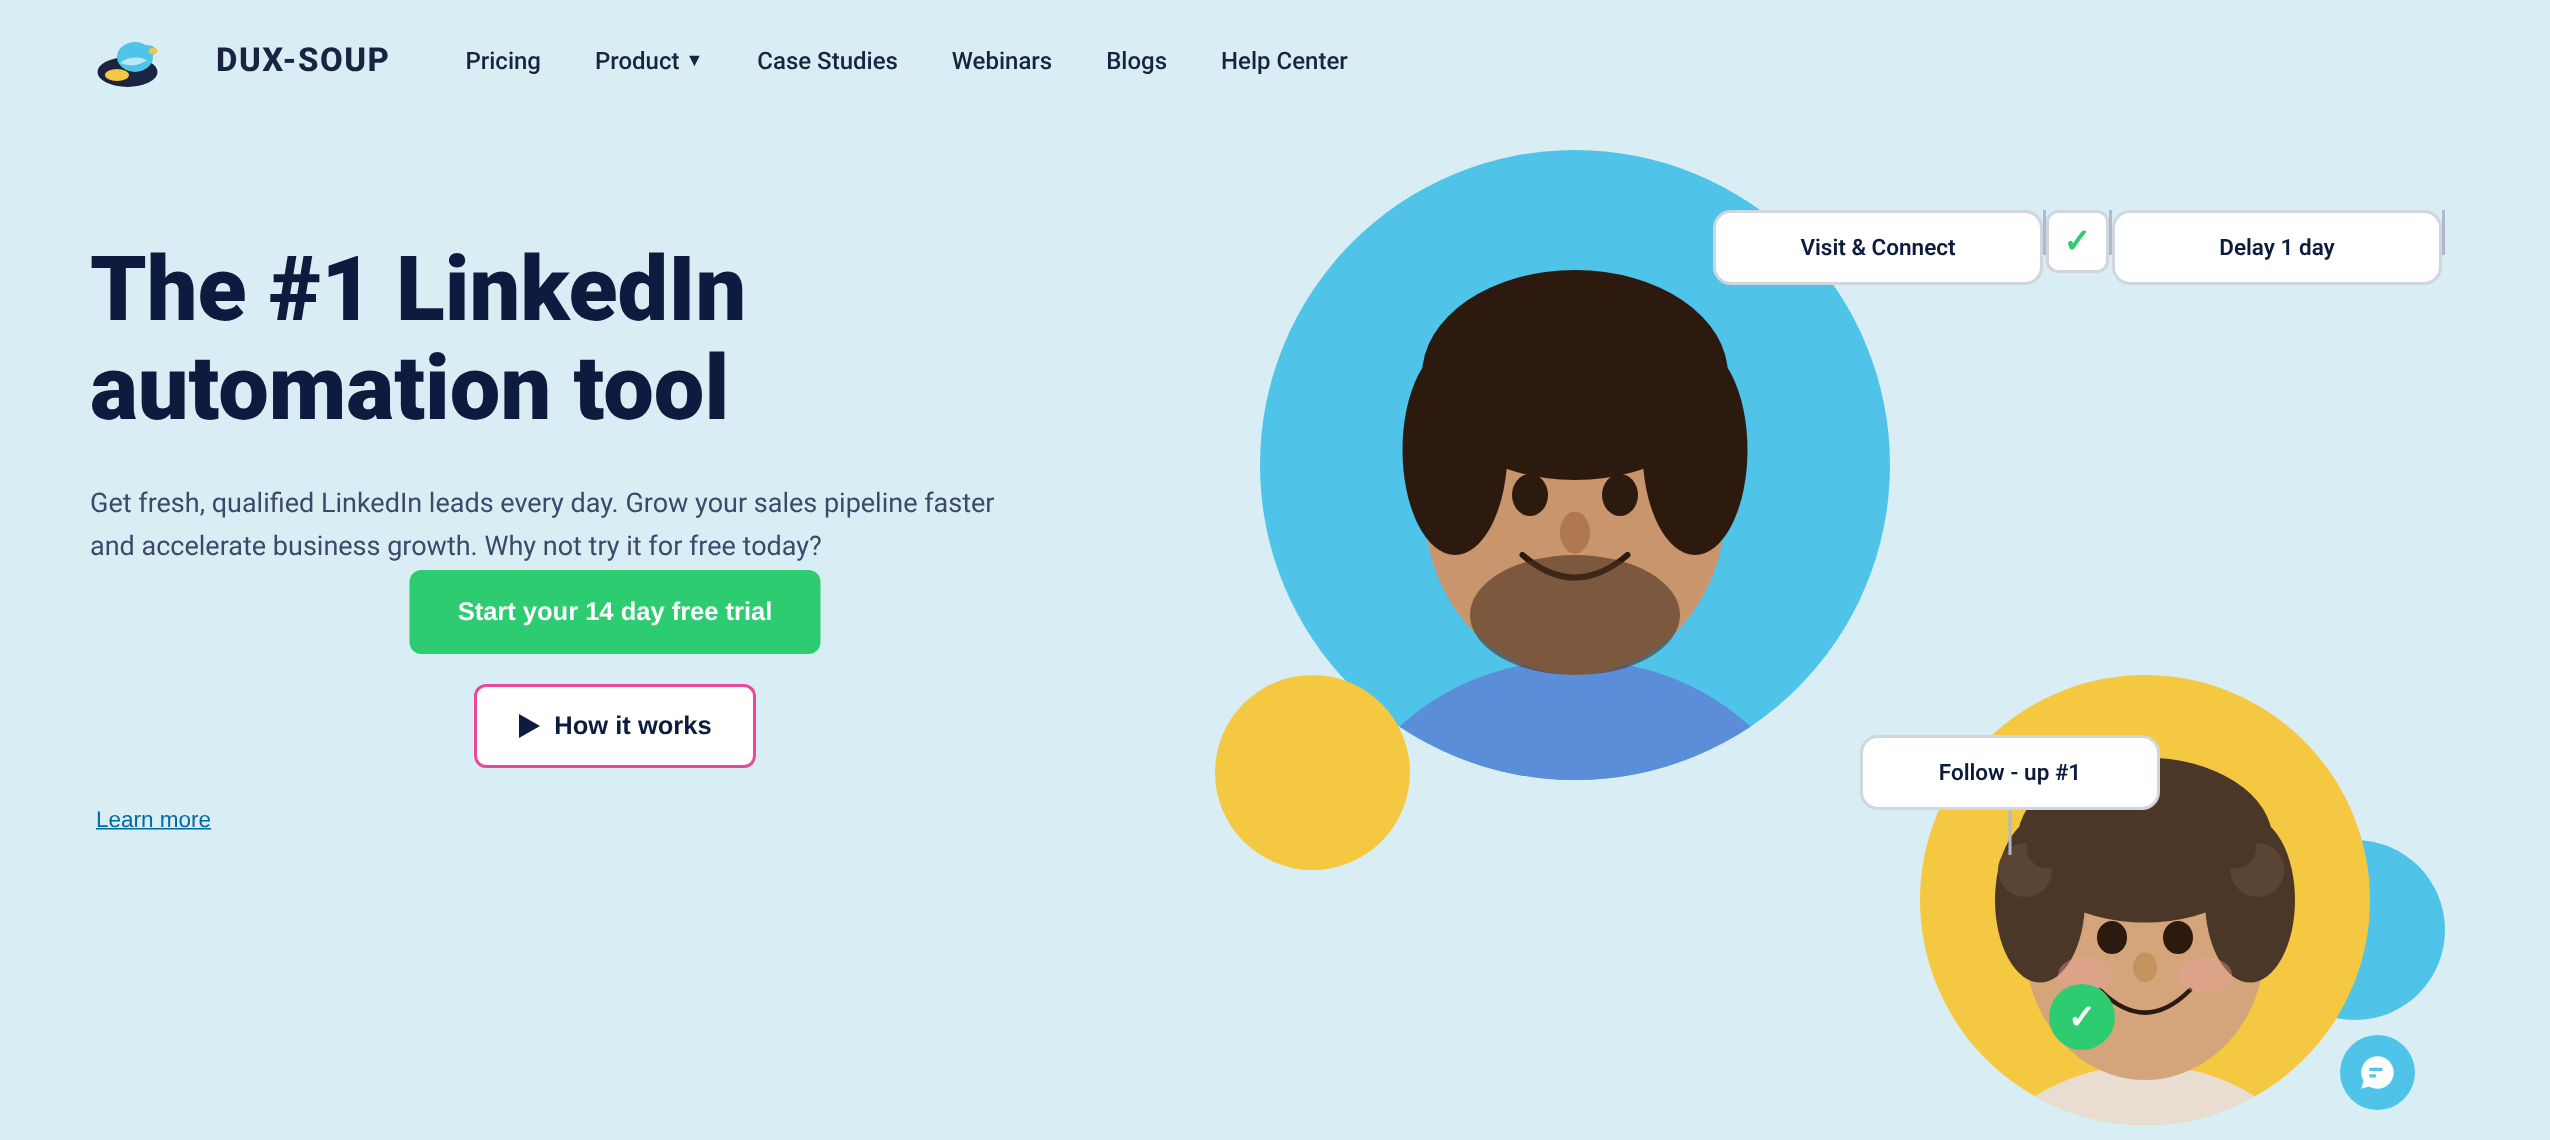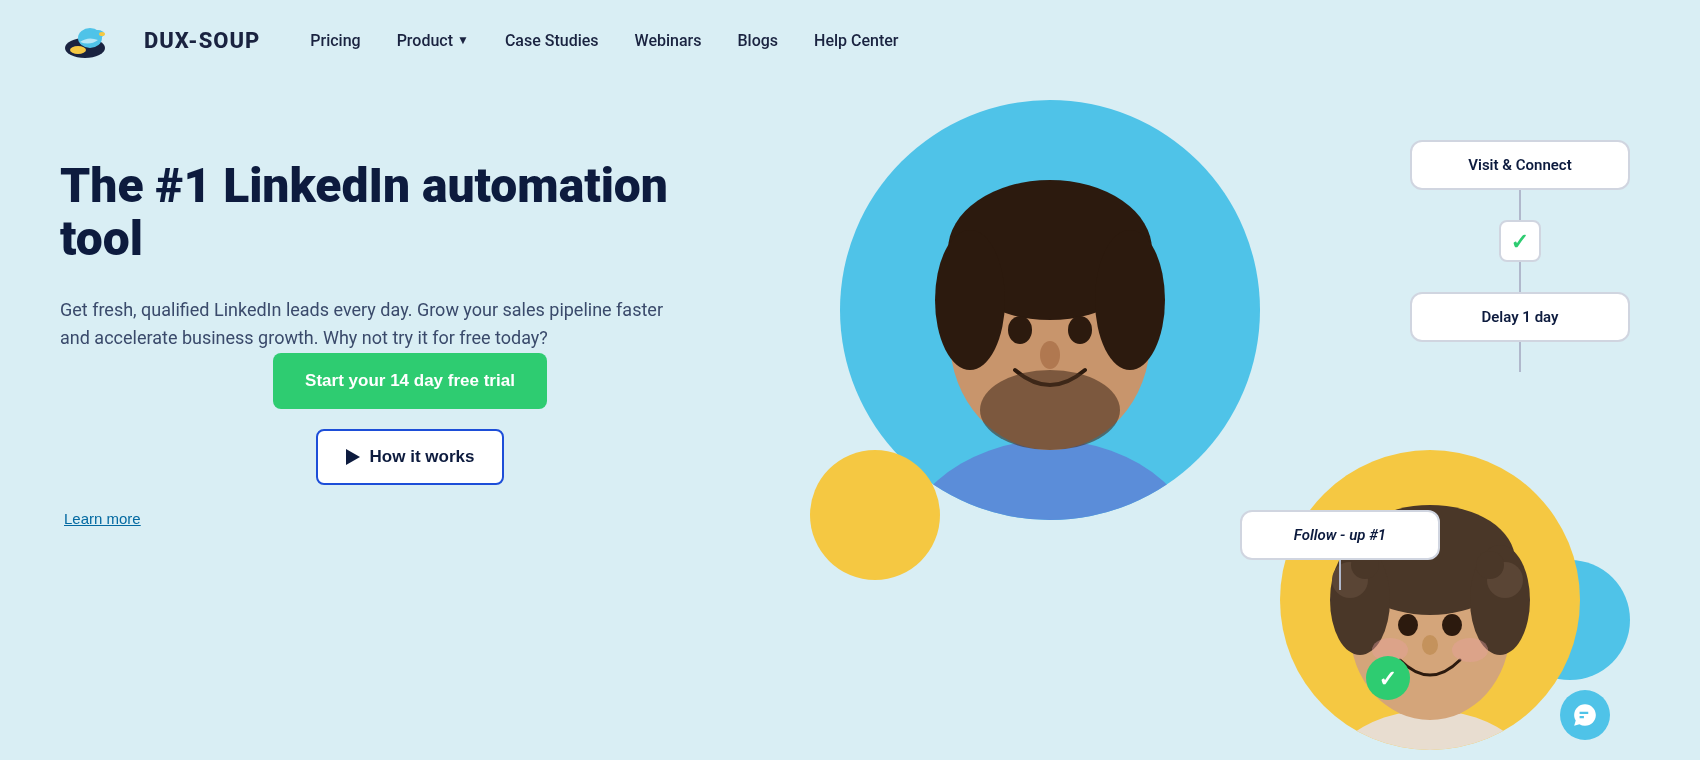--- a/index.html
+++ b/index.html
@@ -94,21 +94,21 @@
       position: relative;
       height: calc(760px - 80px);
     }
 
     .hero-left {
       flex: 0 0 700px;
       padding-top: 40px;
     }
 
     .hero-title {
-      font-size: 48px;
+      font-size: 60px;
       font-weight: 900;
       color: #0d1b3e;
       line-height: 1.1;
       margin-bottom: 30px;
     }
 
     .hero-subtitle {
       font-size: 18px;
       color: #3a4a6b;
       line-height: 1.6;
@@ -131,21 +131,21 @@
       padding: 18px 32px;
       font-size: 17px;
       font-weight: 700;
       cursor: pointer;
       white-space: nowrap;
     }
 
     .btn-secondary {
       background-color: white;
       color: #0d1b3e;
-      border: 2px solid #1d4ed8;
+      border: 2px solid #ec4899;
       border-radius: 8px;
       padding: 16px 28px;
       font-size: 17px;
       font-weight: 600;
       cursor: pointer;
       display: flex;
       align-items: center;
       gap: 10px;
     }
 
@@ -245,21 +245,20 @@
       width: 26px;
       height: 26px;
     }
 
     
     .workflow {
       position: absolute;
       top: 20px;
       right: 10px;
       display: flex;
-      flex-direction: column;
       align-items: flex-start;
       gap: 0;
       z-index: 10;
     }
 
     .workflow-card {
       background: white;
       border: 2px solid #d0d5e0;
       border-radius: 12px;
       padding: 14px 28px;
@@ -421,21 +420,21 @@
 
       <div class="workflow-connector"></div>
 
       <div class="workflow-card">
         <span>Delay 1 day</span>
       </div>
 
       <div class="workflow-connector"></div>
     </div>
 
-    <div style="position:absolute; top: 390px; right: 200px; z-index: 9; display:flex; flex-direction:column; gap:0; align-items:center;font-style:italic;">
+    <div style="position:absolute; top: 370px; right: 200px; z-index: 9; display:flex; flex-direction:column; gap:0; align-items:center;">
       <div class="workflow-card" style="min-width:200px;">
         <span>Follow - up #1</span>
       </div>
       <div class="workflow-connector"></div>
     </div>
 
     <div class="circle-yellow-woman">
       <svg viewBox="0 0 300 300" width="300" height="300" xmlns="http://www.w3.org/2000/svg">
 
         <ellipse cx="150" cy="360" rx="120" ry="100" fill="#e8ddd0"></ellipse>

